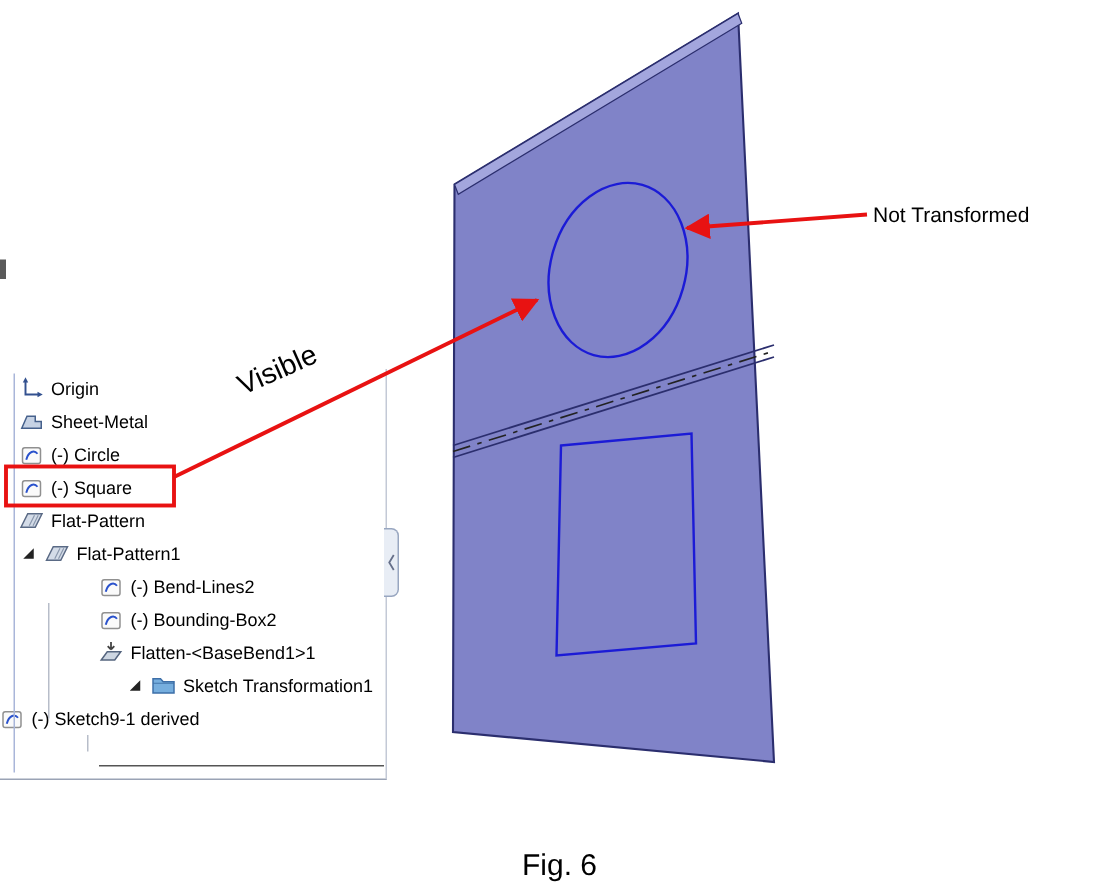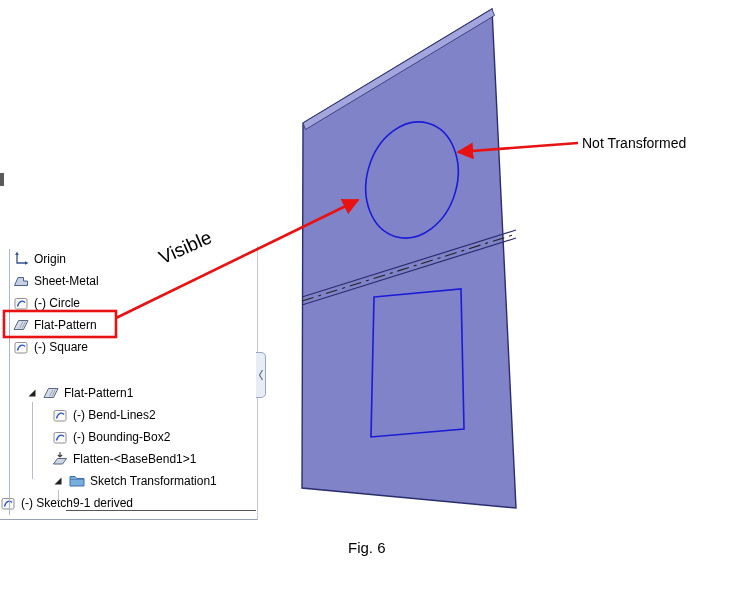--- a/index.html
+++ b/index.html
@@ -28,23 +28,23 @@
   .vconn { position:absolute; width:1px; background:#b7bdc9; }
   .trow {
     height:22px; display:flex; align-items:center; gap:5px;
     white-space:nowrap; cursor:default;
   }
   .ticon { width:16px; height:16px; flex:0 0 16px; display:inline-flex; }
   .ticon svg { width:16px; height:16px; }
   .twisty { width:12px; height:12px; flex:0 0 12px; display:inline-flex; }
   .twisty svg { width:12px; height:12px; }
   .ind0 { padding-left:13px; }
-  .ind1a { padding-left:26px;margin-top:24px; }  
-  .ind2 { padding-left:52px; }
-  .ind2a { padding-left:52px; }  
+  .ind1a { padding-left:13px; }  
+  .ind2 { padding-left:66px; }
+  .ind2a { padding-left:84px; }  
   .ind3 { }
   .rename-underline {
     position:absolute; left:66px; top:264px; width:190px; height:1px;
     background:#555;
   }
   
   #splitter-tab {
     position:absolute; left:256px; top:352px; width:10px; height:46px;
     background:#e8edf5; border:1px solid #98a6c0; border-left:none;
     border-radius:0 5px 5px 0;
@@ -52,21 +52,21 @@
   }
   #splitter-tab svg { width:8px; height:40px; }
 
   
   .anno-text { position:absolute; color:#000; }
   #visible-label {
     left:160px; top:248px; font-size:19px;
     transform:rotate(-24deg); transform-origin:0 50%;
   }
   #not-transformed-label { left:582px; top:135px; font-size:14px; }
-  #fig-caption { left:348px; top:539px; font-size:15px; }
+  #fig-caption { left:348px; top:566px; font-size:20px; }
 
   #left-edge-artifact {
     position:absolute; left:0; top:173px; width:4px; height:13px;
     background:#5a5a5a;
   }
 </style>
 </head>
 <body>
 
 <svg class="layer" id="part-svg" width="745" height="596" viewBox="0 0 745 596">
@@ -116,35 +116,35 @@
           <rect x="2" y="3.5" width="12" height="10.5" rx="1.5" fill="#fafafa" stroke="#909090" stroke-width="1"></rect>
           <path d="M4.5 11.5 C6 5.5 10 5 12 7.5" fill="none" stroke="#2a52cc" stroke-width="1.3"></path>
         </svg>
     </span>
     <span class="tlabel">(-) Circle</span>
   </div>
 
   <div class="trow ind0">
     <span class="ticon">
       <svg viewBox="0 0 16 16">
+          <rect x="2" y="3.5" width="12" height="10.5" rx="1.5" fill="#fafafa" stroke="#909090" stroke-width="1"></rect>
+          <path d="M4.5 11.5 C6 5.5 10 5 12 7.5" fill="none" stroke="#2a52cc" stroke-width="1.3"></path>
+        </svg>
+    </span>
+    <span class="tlabel">(-) Square</span>
+  </div>
+
+  <div class="trow ind0">
+    <span class="ticon">
+      <svg viewBox="0 0 16 16">
           <path d="M1 12.5 L5.5 3.5 H15 L10.5 12.5 Z" fill="#d4dce8" stroke="#5a6a85" stroke-width="1"></path>
           <path d="M6.5 11.5 L10 4.5 M9 11.5 L12.5 4.5" stroke="#8a98ad" stroke-width="0.8" fill="none"></path>
         </svg>
     </span>
     <span class="tlabel">Flat-Pattern</span>
-  </div>
-
-  <div class="trow ind0">
-    <span class="ticon">
-      <svg viewBox="0 0 16 16">
-          <rect x="2" y="3.5" width="12" height="10.5" rx="1.5" fill="#fafafa" stroke="#909090" stroke-width="1"></rect>
-          <path d="M4.5 11.5 C6 5.5 10 5 12 7.5" fill="none" stroke="#2a52cc" stroke-width="1.3"></path>
-        </svg>
-    </span>
-    <span class="tlabel">(-) Square</span>
   </div>
 
   <div class="trow ind1a">
     <span class="twisty">
       <svg viewBox="0 0 12 12">
           <path d="M9.5 2.5 V9.5 H2.5 Z" fill="#222"></path>
         </svg>
     </span>
     <span class="ticon">
       <svg viewBox="0 0 16 16">

